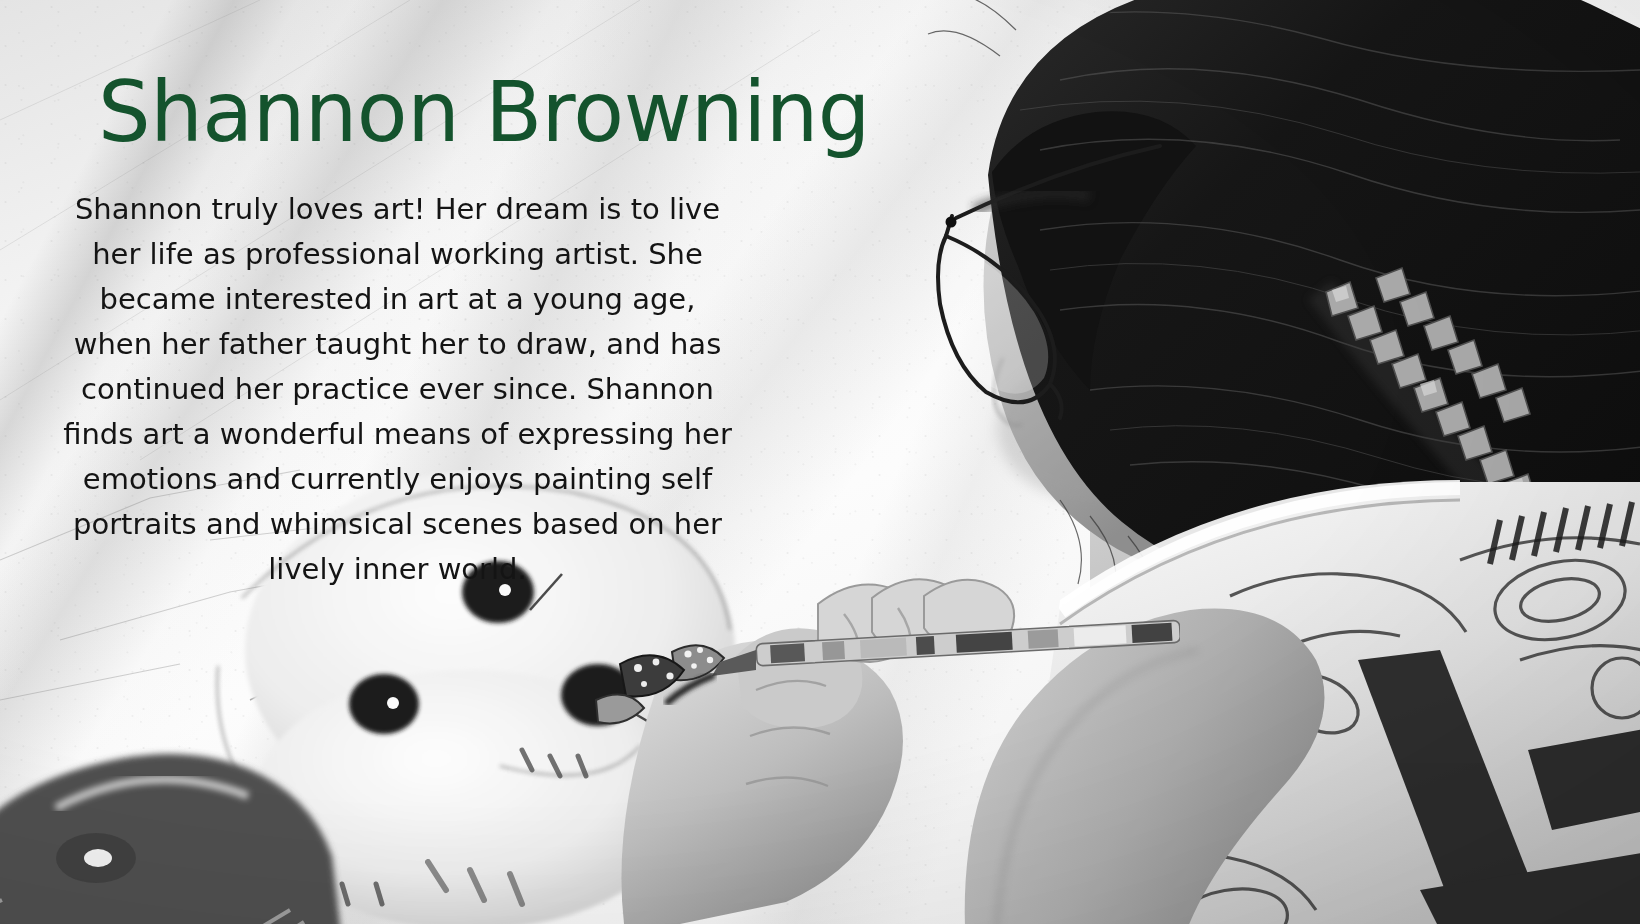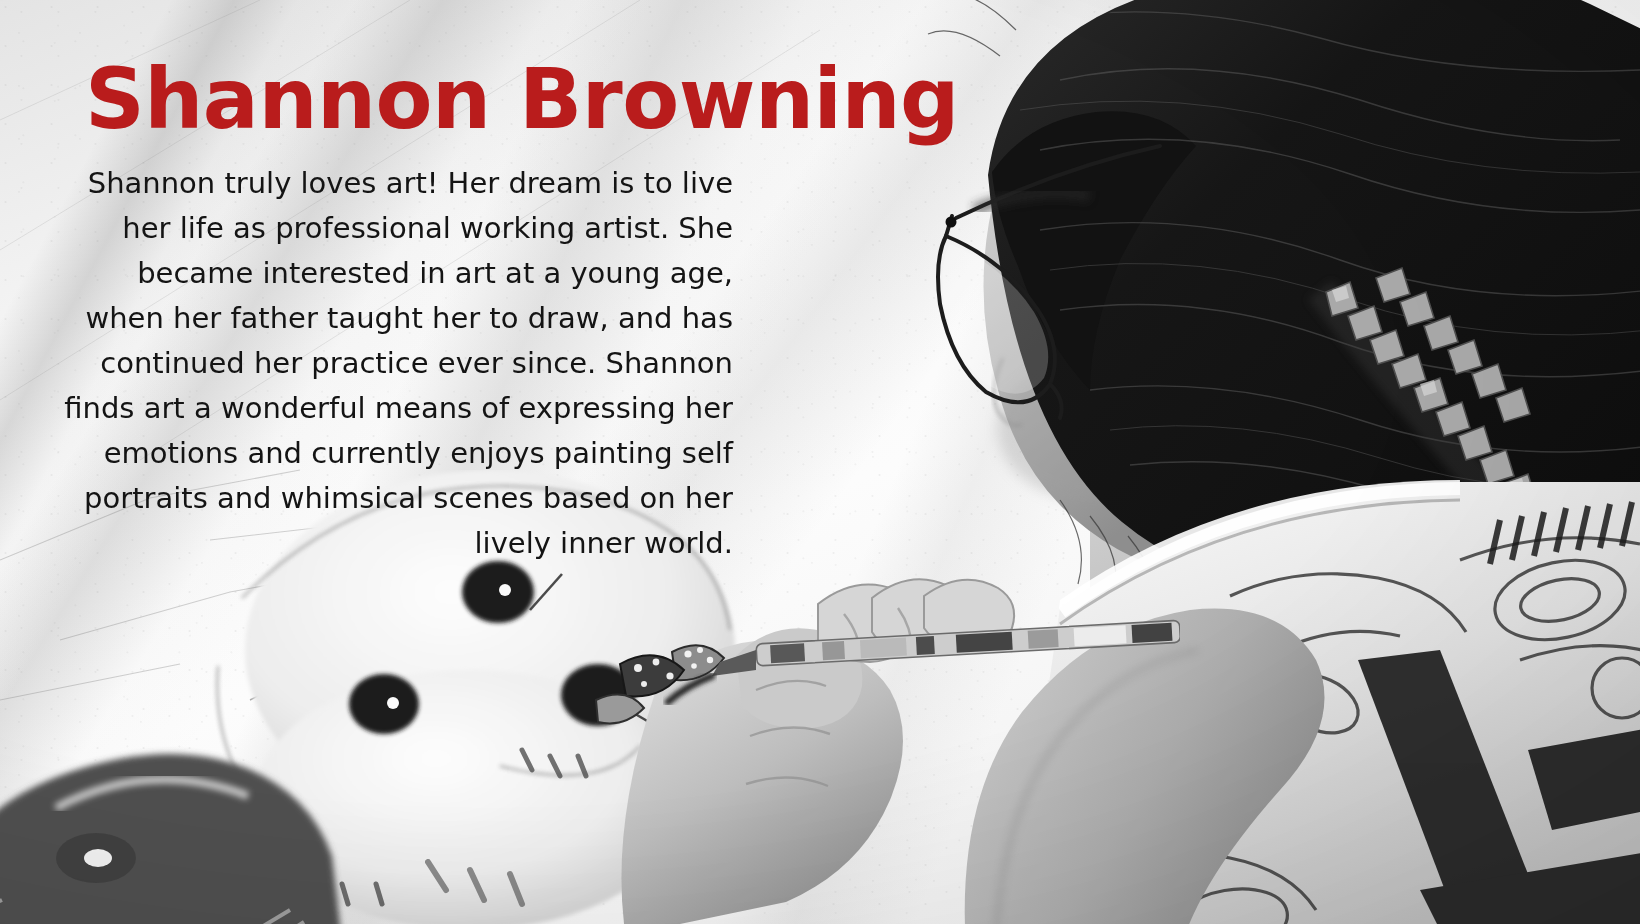--- a/index.html
+++ b/index.html
@@ -74,40 +74,40 @@
 
   
   .text-block {
     position: absolute;
     left: 0;
     top: 0;
     width: 915px;
     padding: 0;
   }
   .title {
-    margin: 0;
+    margin: 13px;
     padding: 58px 0 0 85px;
     font-family: "DejaVu Sans", sans-serif;
-    font-weight: 700;
+    font-weight: 400;
     font-size: 83px;
     line-height: 1.0;
     letter-spacing: -0.5px;
-    color: #b91c1c;
+    color: #14532d;
     white-space: nowrap;
   }
   .bio {
     margin: 0;
     padding: 20px 60px 0 62px;
     width: 793px;
     box-sizing: border-box;
     font-family: "DejaVu Sans", sans-serif;
     font-weight: 400;
     font-size: 29px;
     line-height: 45px;
-    text-align: right;
+    text-align: center;
     color: #141414;
   }
 </style>
 </head>
 <body>
 
 <div class="page">
 
   <div class="photo">
 

